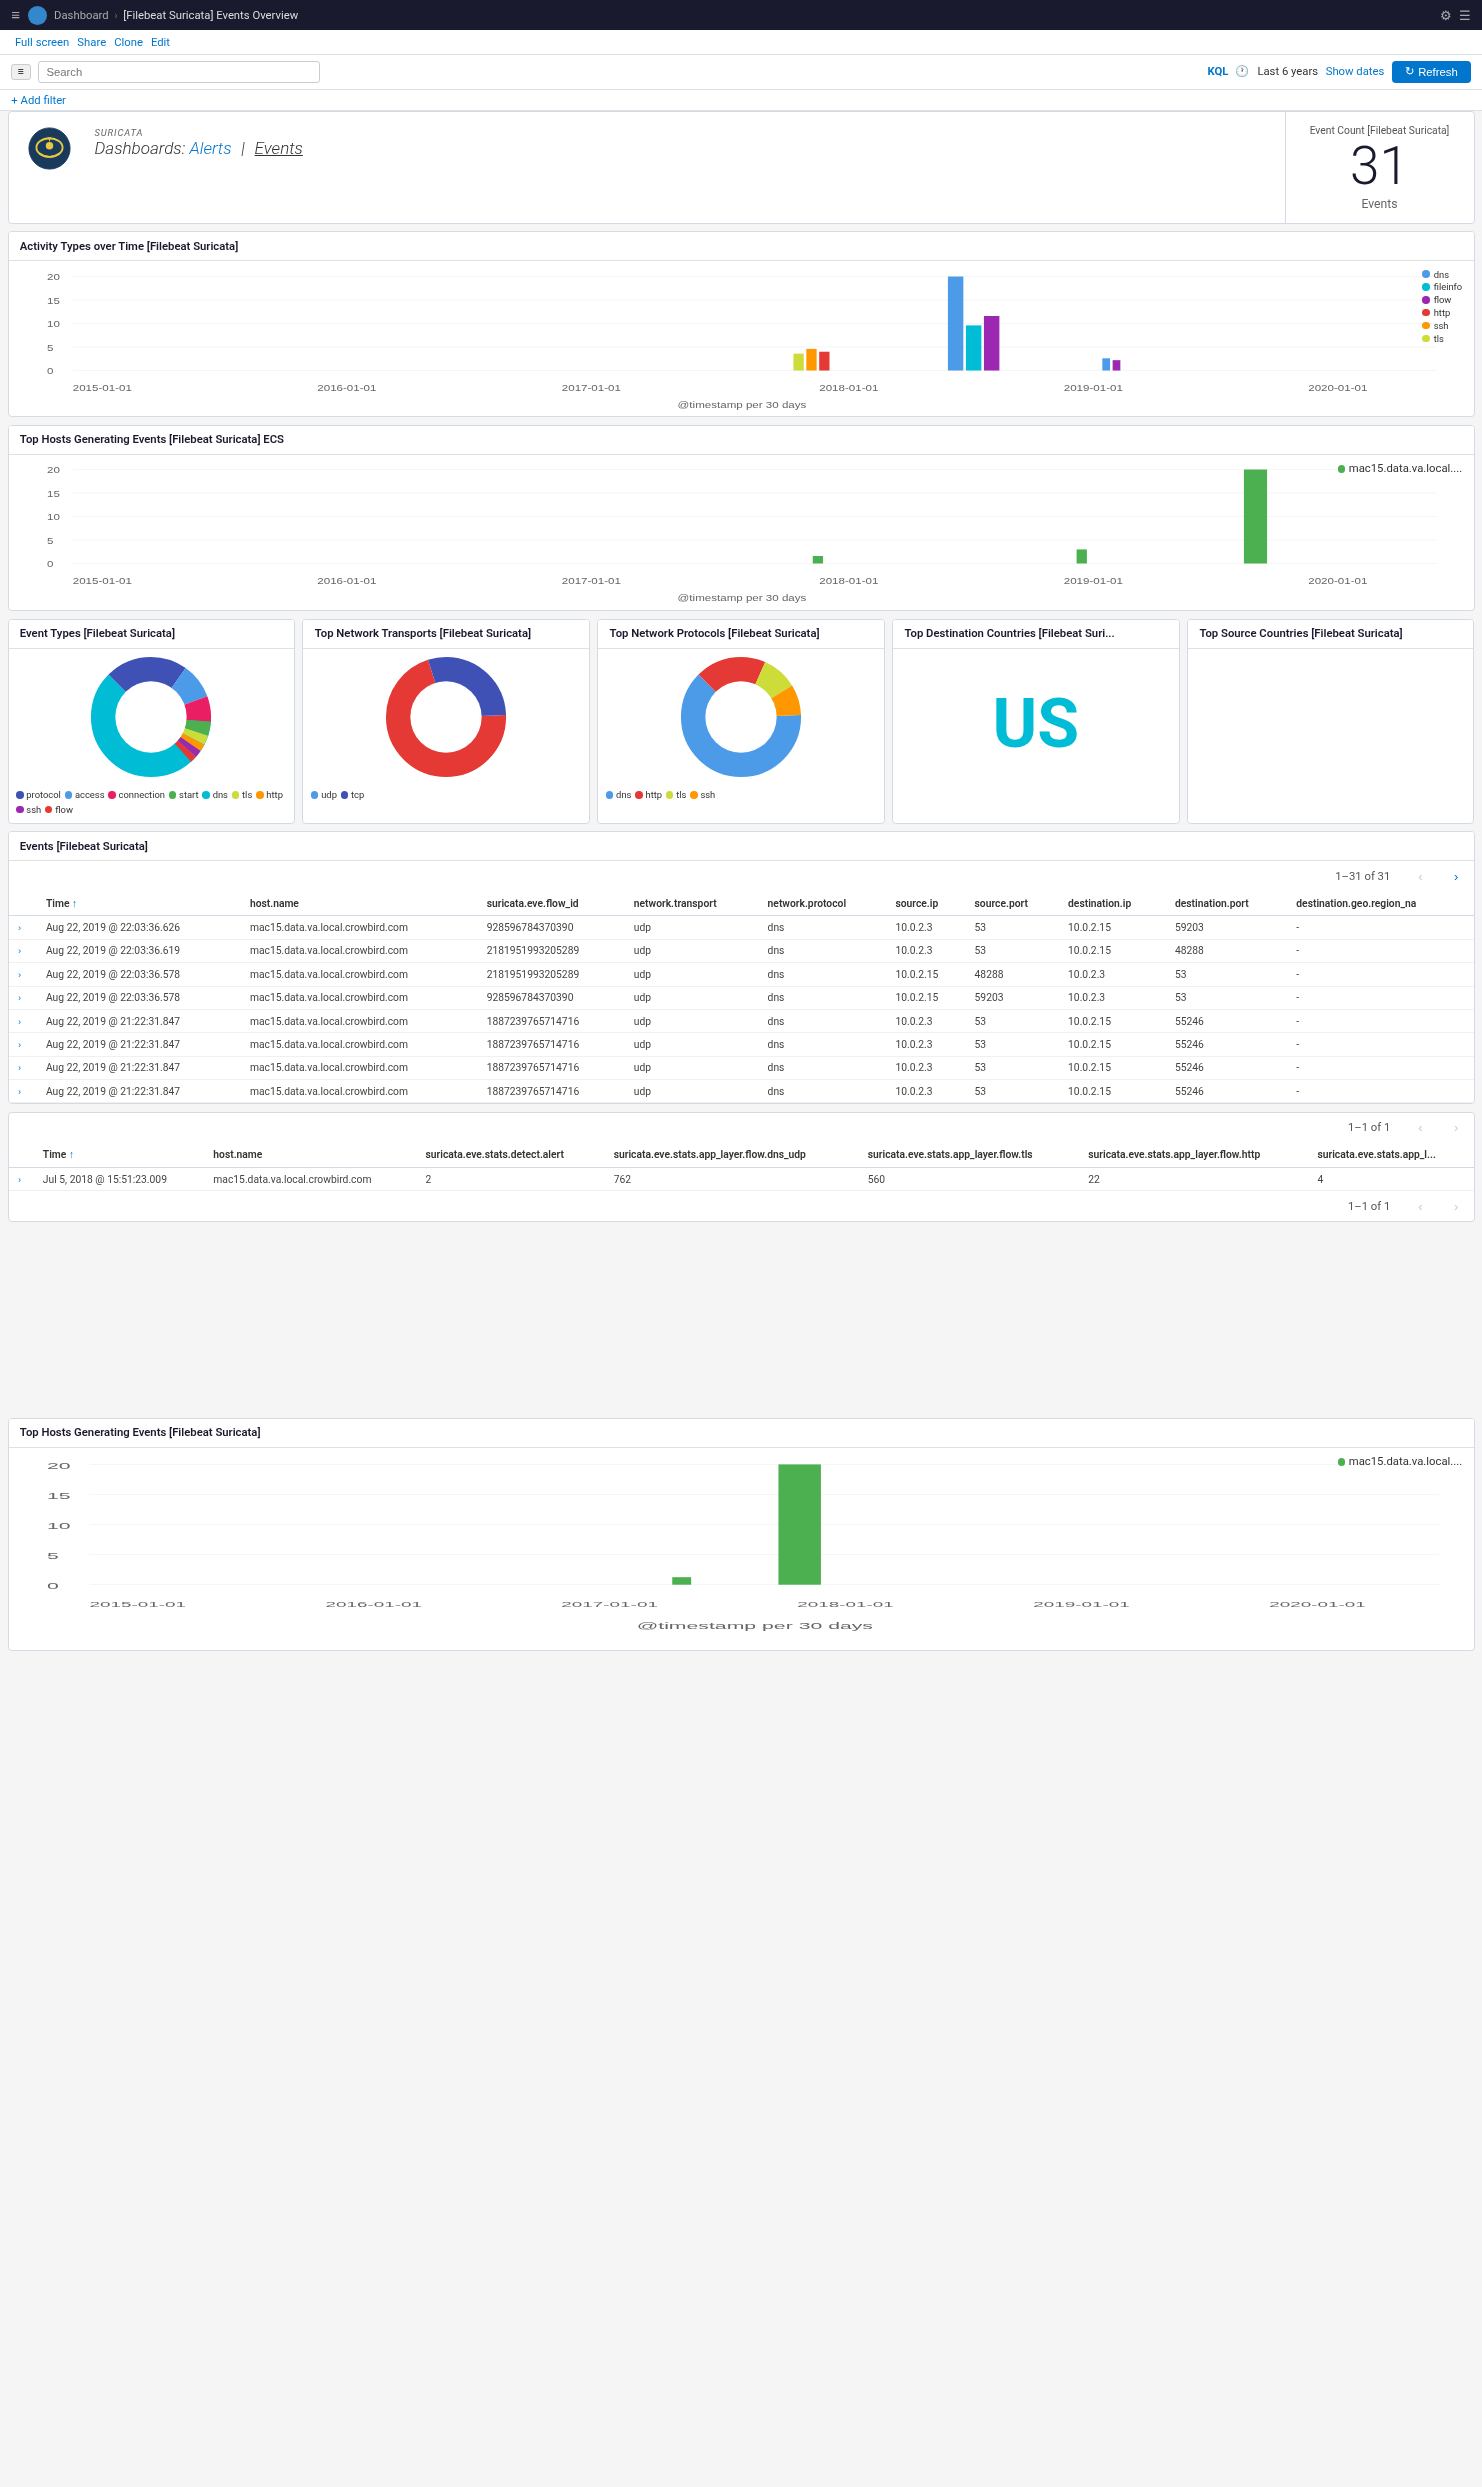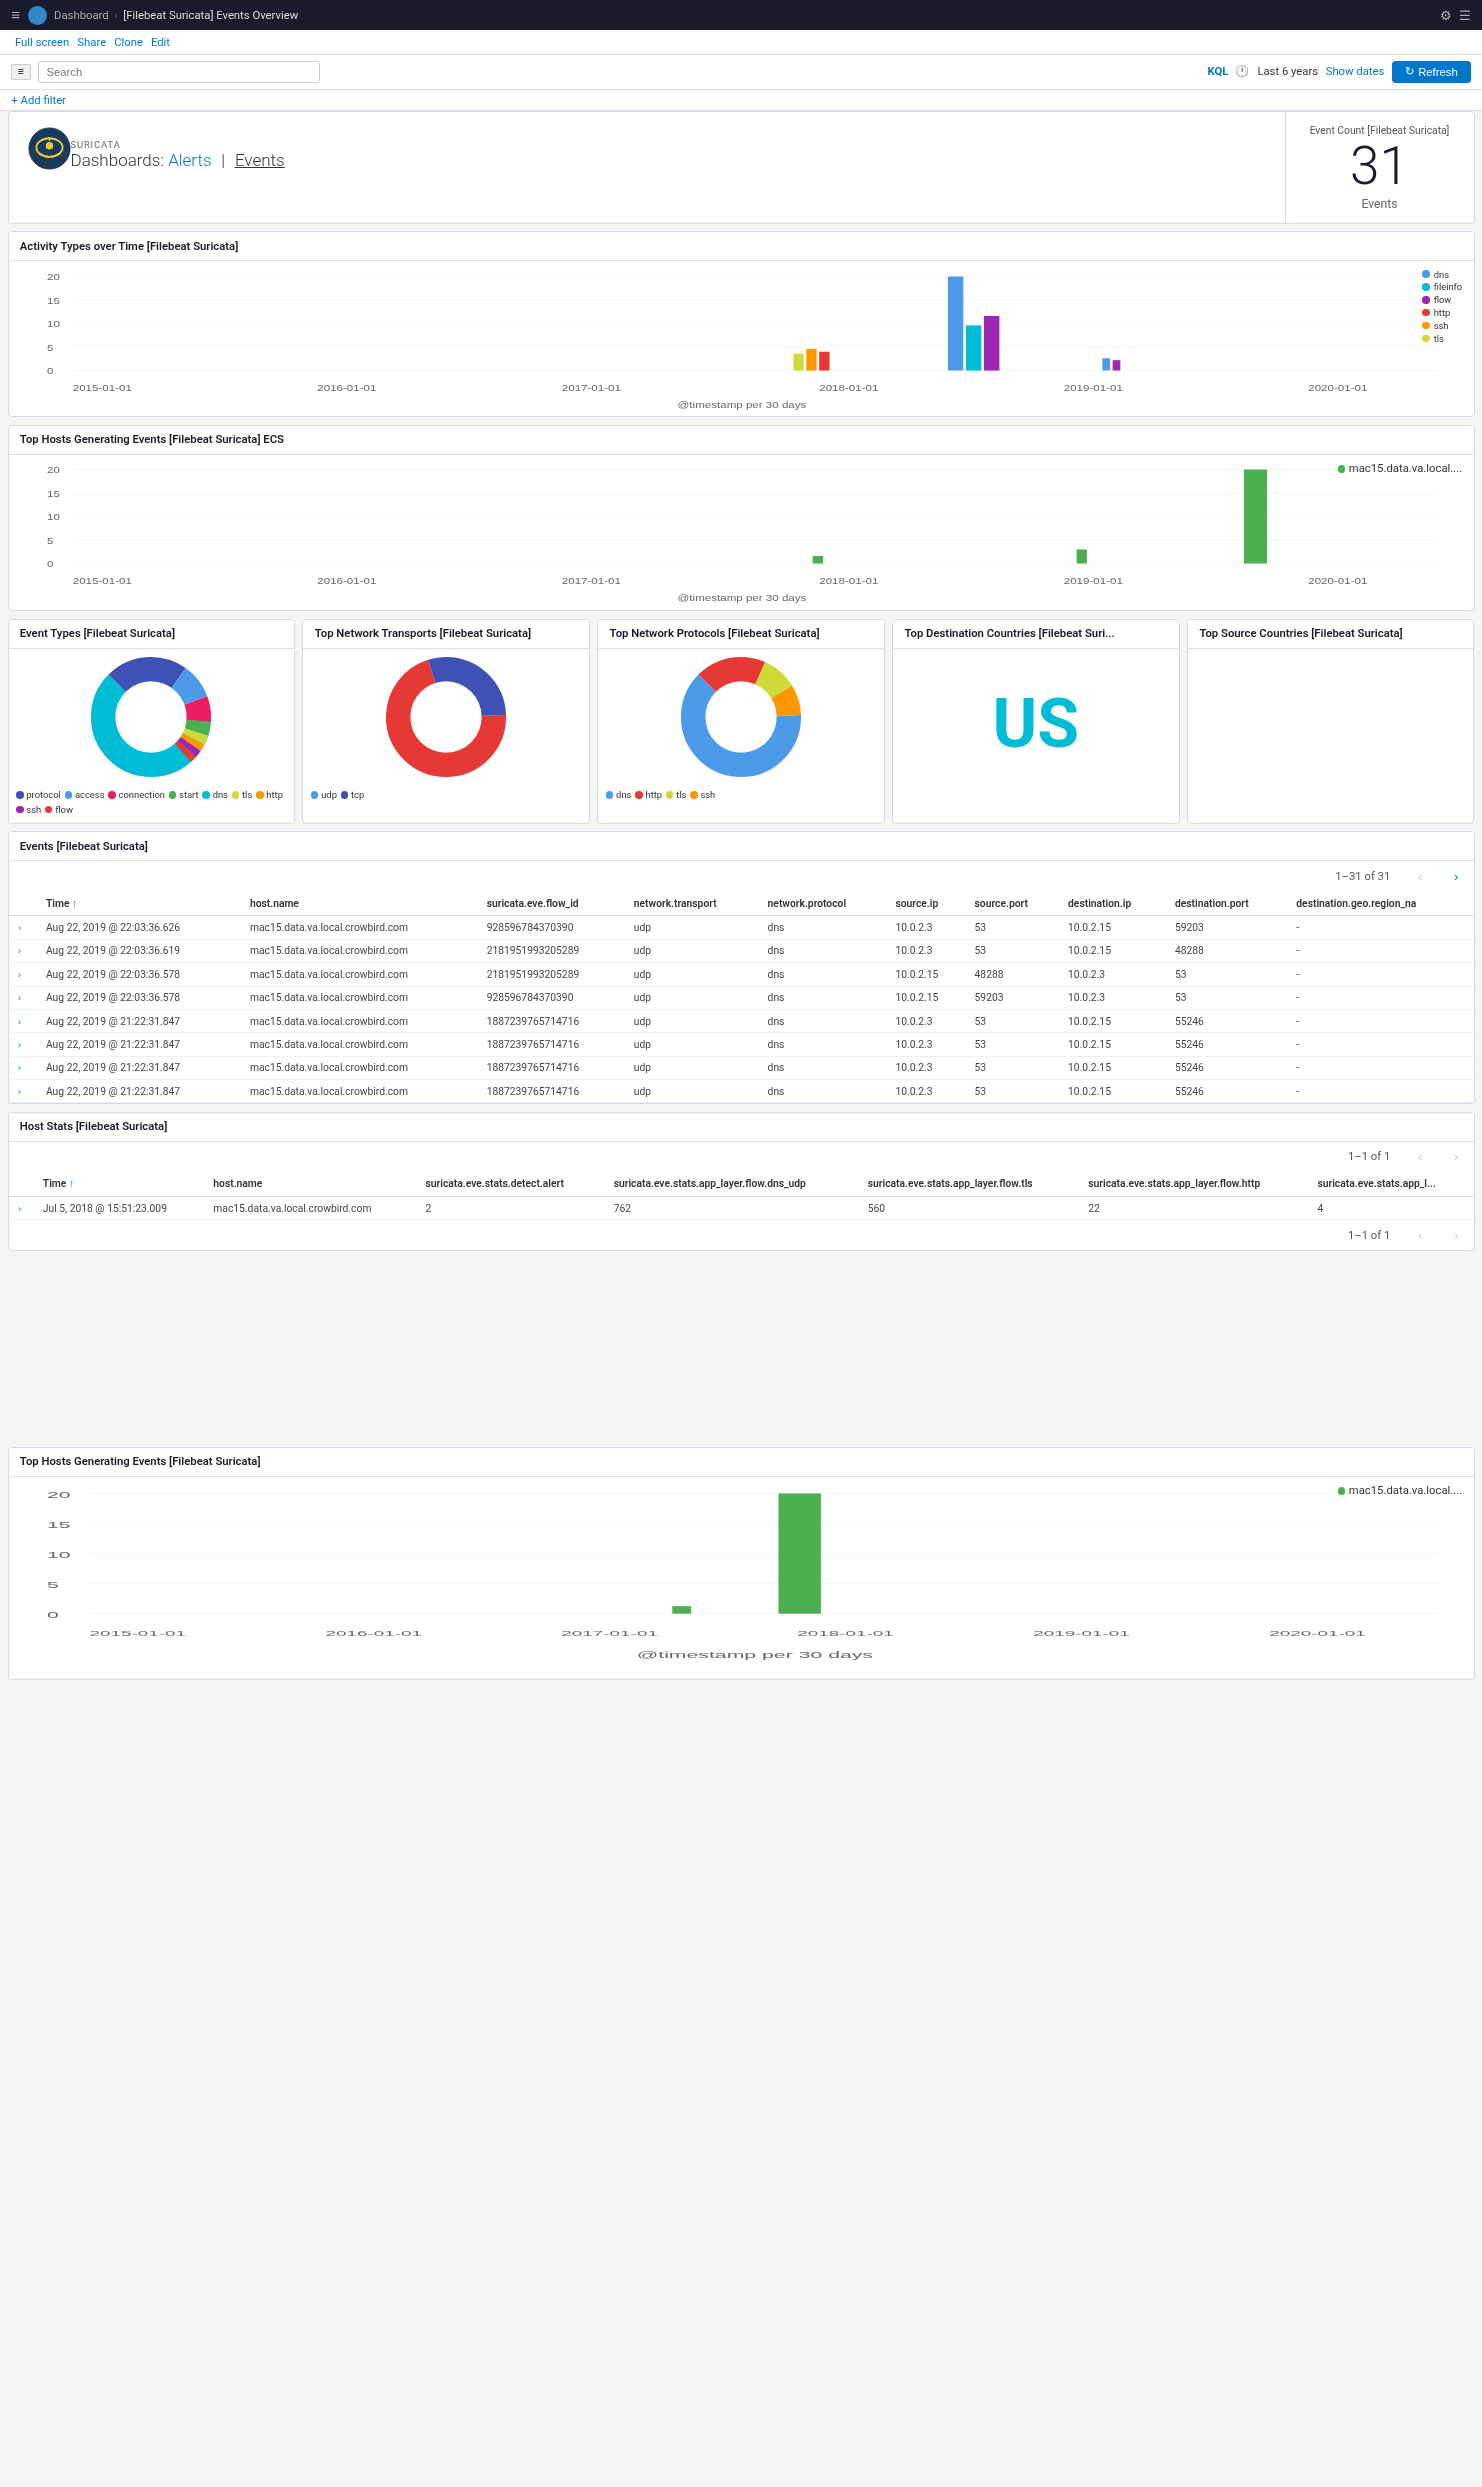--- a/index.html
+++ b/index.html
@@ -106,21 +106,21 @@
   </button>
 </div>
 
 <div class="add-filter-bar">
   <span class="add-filter-link">+ Add filter</span>
 </div>
 
 <div style="padding:0 7.5px 7.5px; background:#f5f5f5;">
   <div class="top-panels">
     <div class="top-left-panel">
-      <div style="display:flex;align-items:flex-end;gap:0;">
+      <div style="display:flex;align-items:flex-start;gap:24px;font-style:italic;">
 
         <svg width="43" height="43" viewBox="0 0 46 46">
           <circle cx="23" cy="23" r="22" fill="#1a3a5c" stroke="#1a3a5c" stroke-width="1"></circle>
           <ellipse cx="23" cy="22" rx="14" ry="10" fill="none" stroke="#e8c840" stroke-width="2"></ellipse>
           <path d="M12 28 Q23 36 34 28" fill="none" stroke="#e8c840" stroke-width="2"></path>
           <circle cx="23" cy="20" r="4" fill="#e8c840"></circle>
           <path d="M23 16 L21 10 L23 12 L25 10 Z" fill="#e8c840"></path>
         </svg>
         <div>
           <div style="font-size:9.4px;color:#666;letter-spacing:0.9px;">SURICATA</div>
@@ -503,21 +503,20 @@
     <td>10.0.2.15</td>
     <td>55246</td>
     <td>-</td>
   </tr>
           </tbody>
       </table>
     </div>
   </div>
 
   <div class="panel">
-    <div class="panel-header">Host Stats [Filebeat Suricata]</div>
     <div class="pagination">
       <span>1–1 of 1</span>
       <button class="page-btn" disabled="">‹</button>
       <button class="page-btn" disabled="">›</button>
     </div>
     <div class="table-wrapper">
       <table>
         <thead>
           <tr>
             <th></th>

